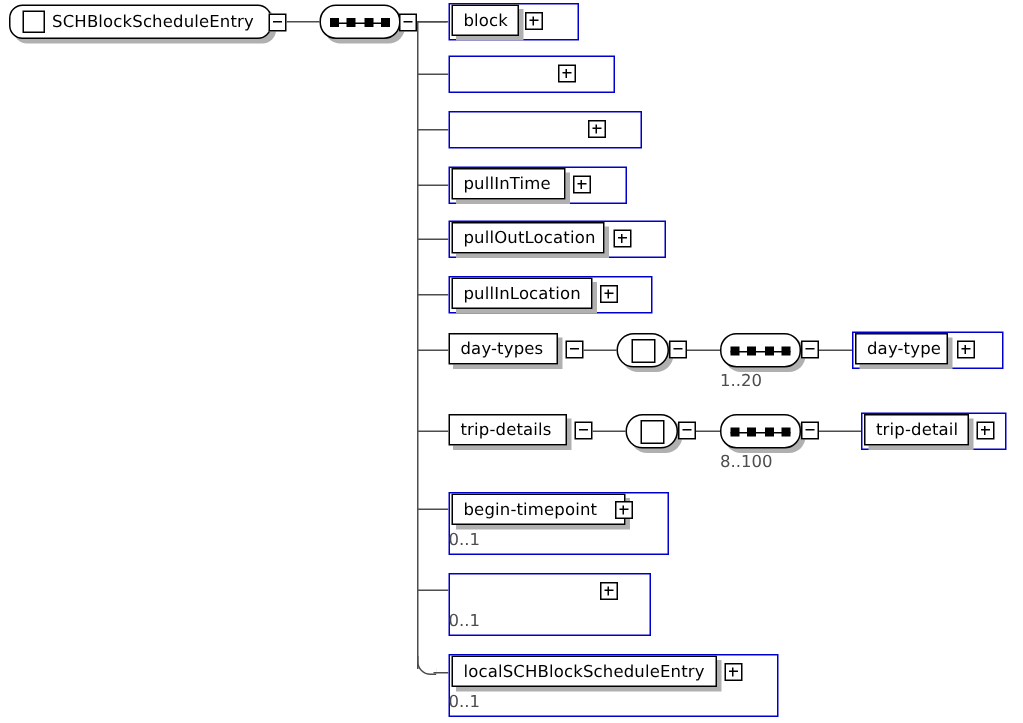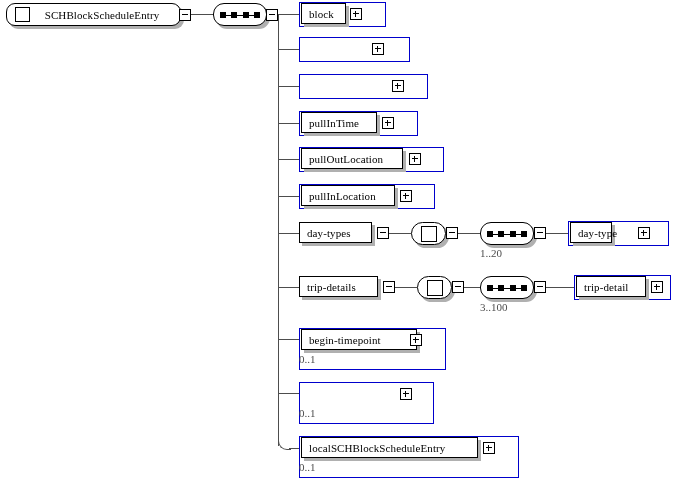--- a/index.html
+++ b/index.html
@@ -12,21 +12,20 @@
     height: 482px;
     position: relative;
     font-family: "DejaVu Sans", "Liberation Sans", sans-serif;
     overflow: hidden;
   }
   #diagram {
     position: absolute;
     left: 0; top: 0;
     width: 682px;
     height: 482px;
-    font-family: Liberation Serif, serif;
   }
 
   
   .hline {
     position: absolute;
     height: 1px;
     background: #4d4d4d;
   }
   .vline {
     position: absolute;
@@ -277,21 +276,21 @@
         <i></i>
         <i></i>
         <i></i>
     </span>
   </div>
   <div class="card" style="left:480px; top:247px; width:54px;">1..20</div>
   <div class="toggle" style="left:534px; top:227px;"></div>
   <div class="hline" style="left:546px; top:233px; width:22px;"></div>
 
   <div class="outer" style="left:568px; top:221px; width:101px; height:25px;"></div>
-  <div class="inner" style="left:570px; top:222px; width:42px; height:21px;">
+  <div class="inner" style="left:570px; top:222px; width:62px; height:21px;">
     <span class="lbl">day-type</span>
   </div>
   <div class="toggle plus" style="left:638px; top:227px;"></div>
 
   <div class="inner" style="left:299px; top:276px; width:79px; height:21px;">
     <span class="lbl">trip-details</span>
   </div>
   <div class="toggle" style="left:383px; top:281px;"></div>
   <div class="hline" style="left:395px; top:287px; width:22px;"></div>
 
@@ -302,21 +301,21 @@
   <div class="hline" style="left:464px; top:287px; width:16px;"></div>
 
   <div class="seqbox" style="left:480px; top:276px; width:54px; height:23px;">
     <span class="seqglyph">
       <i></i>
         <i></i>
         <i></i>
         <i></i>
     </span>
   </div>
-  <div class="card" style="left:480px; top:301px; width:54px;">3..100</div>
+  <div class="card" style="left:480px; top:301px; width:54px;">8..100</div>
   <div class="toggle" style="left:534px; top:281px;"></div>
   <div class="hline" style="left:546px; top:287px; width:28px;"></div>
 
   <div class="outer" style="left:574px; top:275px; width:97px; height:25px;"></div>
   <div class="inner" style="left:576px; top:276px; width:70px; height:21px;">
     <span class="lbl">trip-detail</span>
   </div>
   <div class="toggle plus" style="left:651px; top:281px;"></div>
 
   <div class="outer" style="left:299px; top:328px; width:147px; height:42px;"></div>

